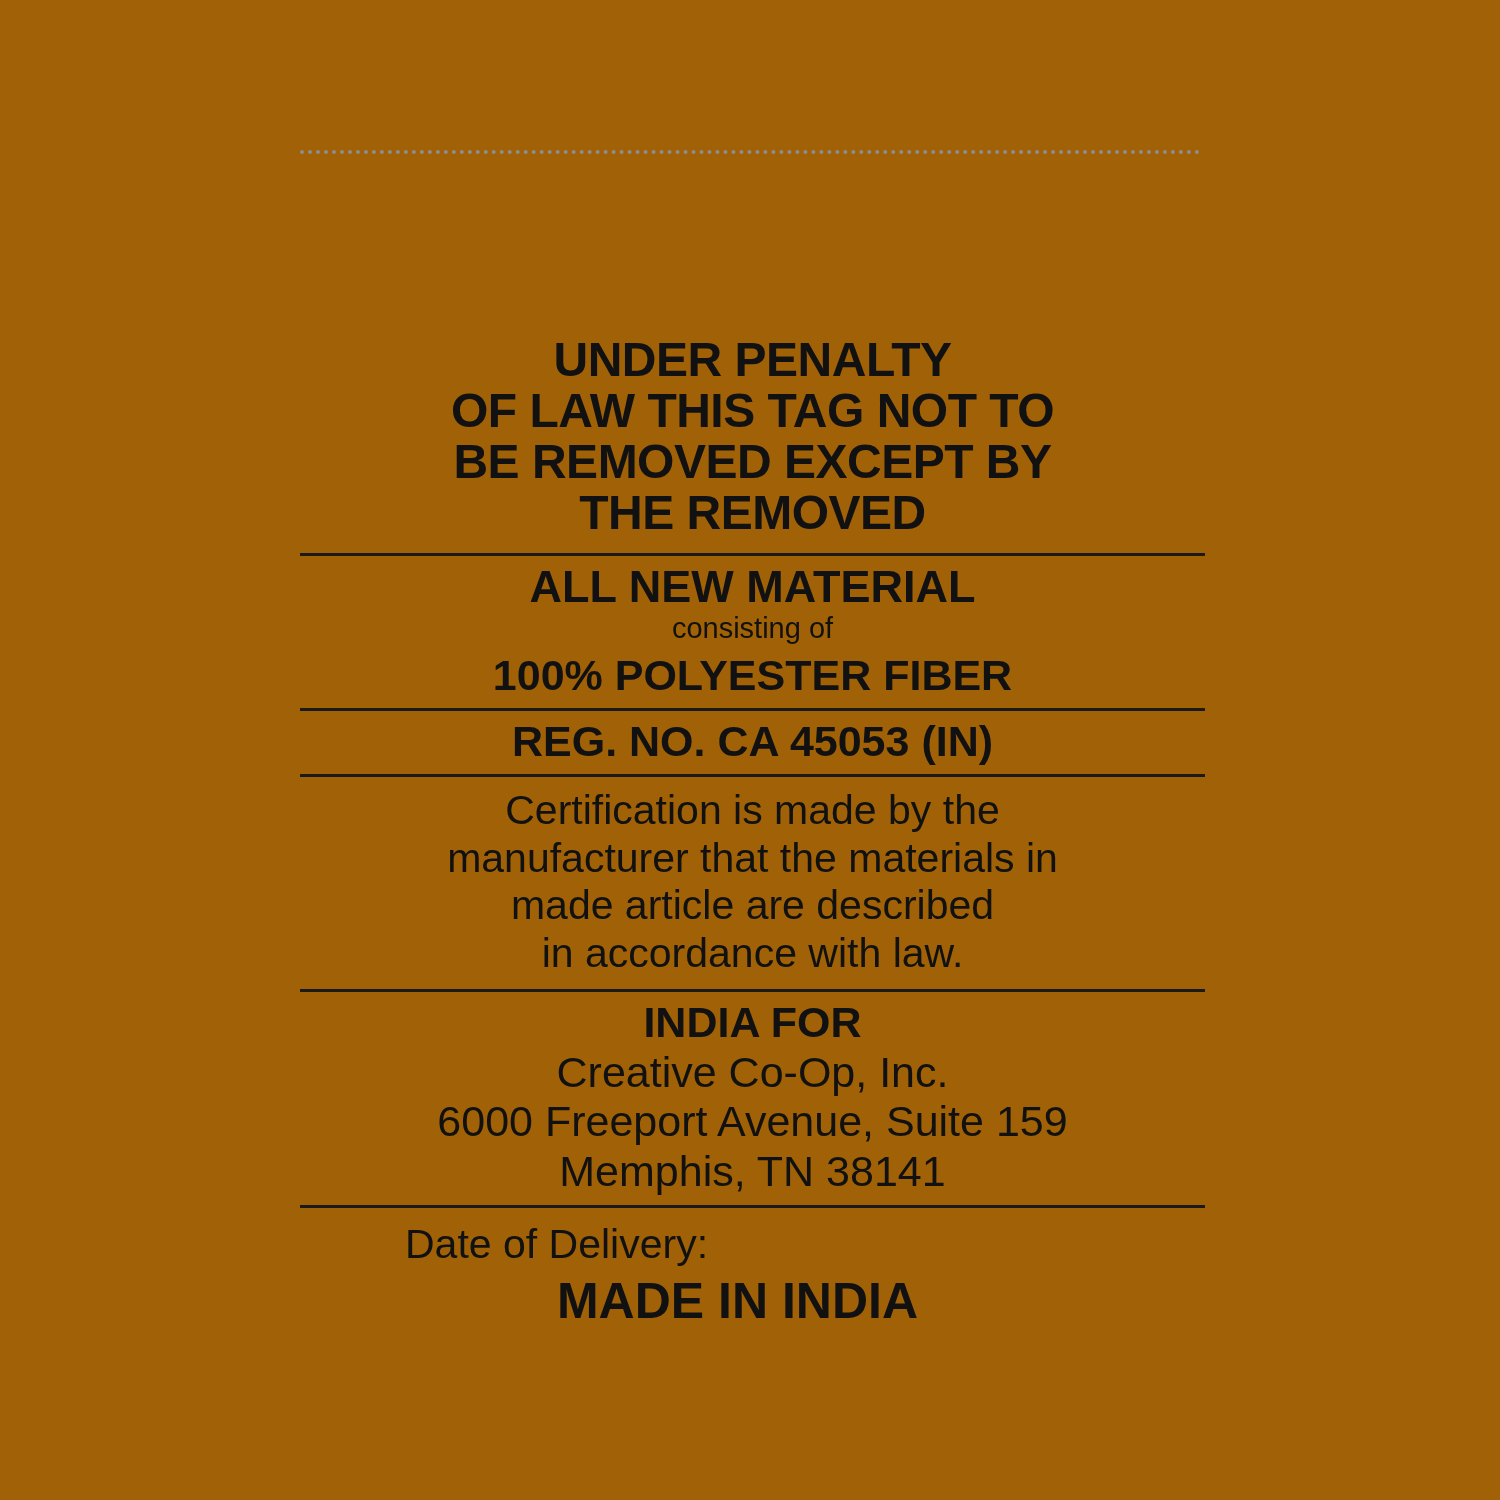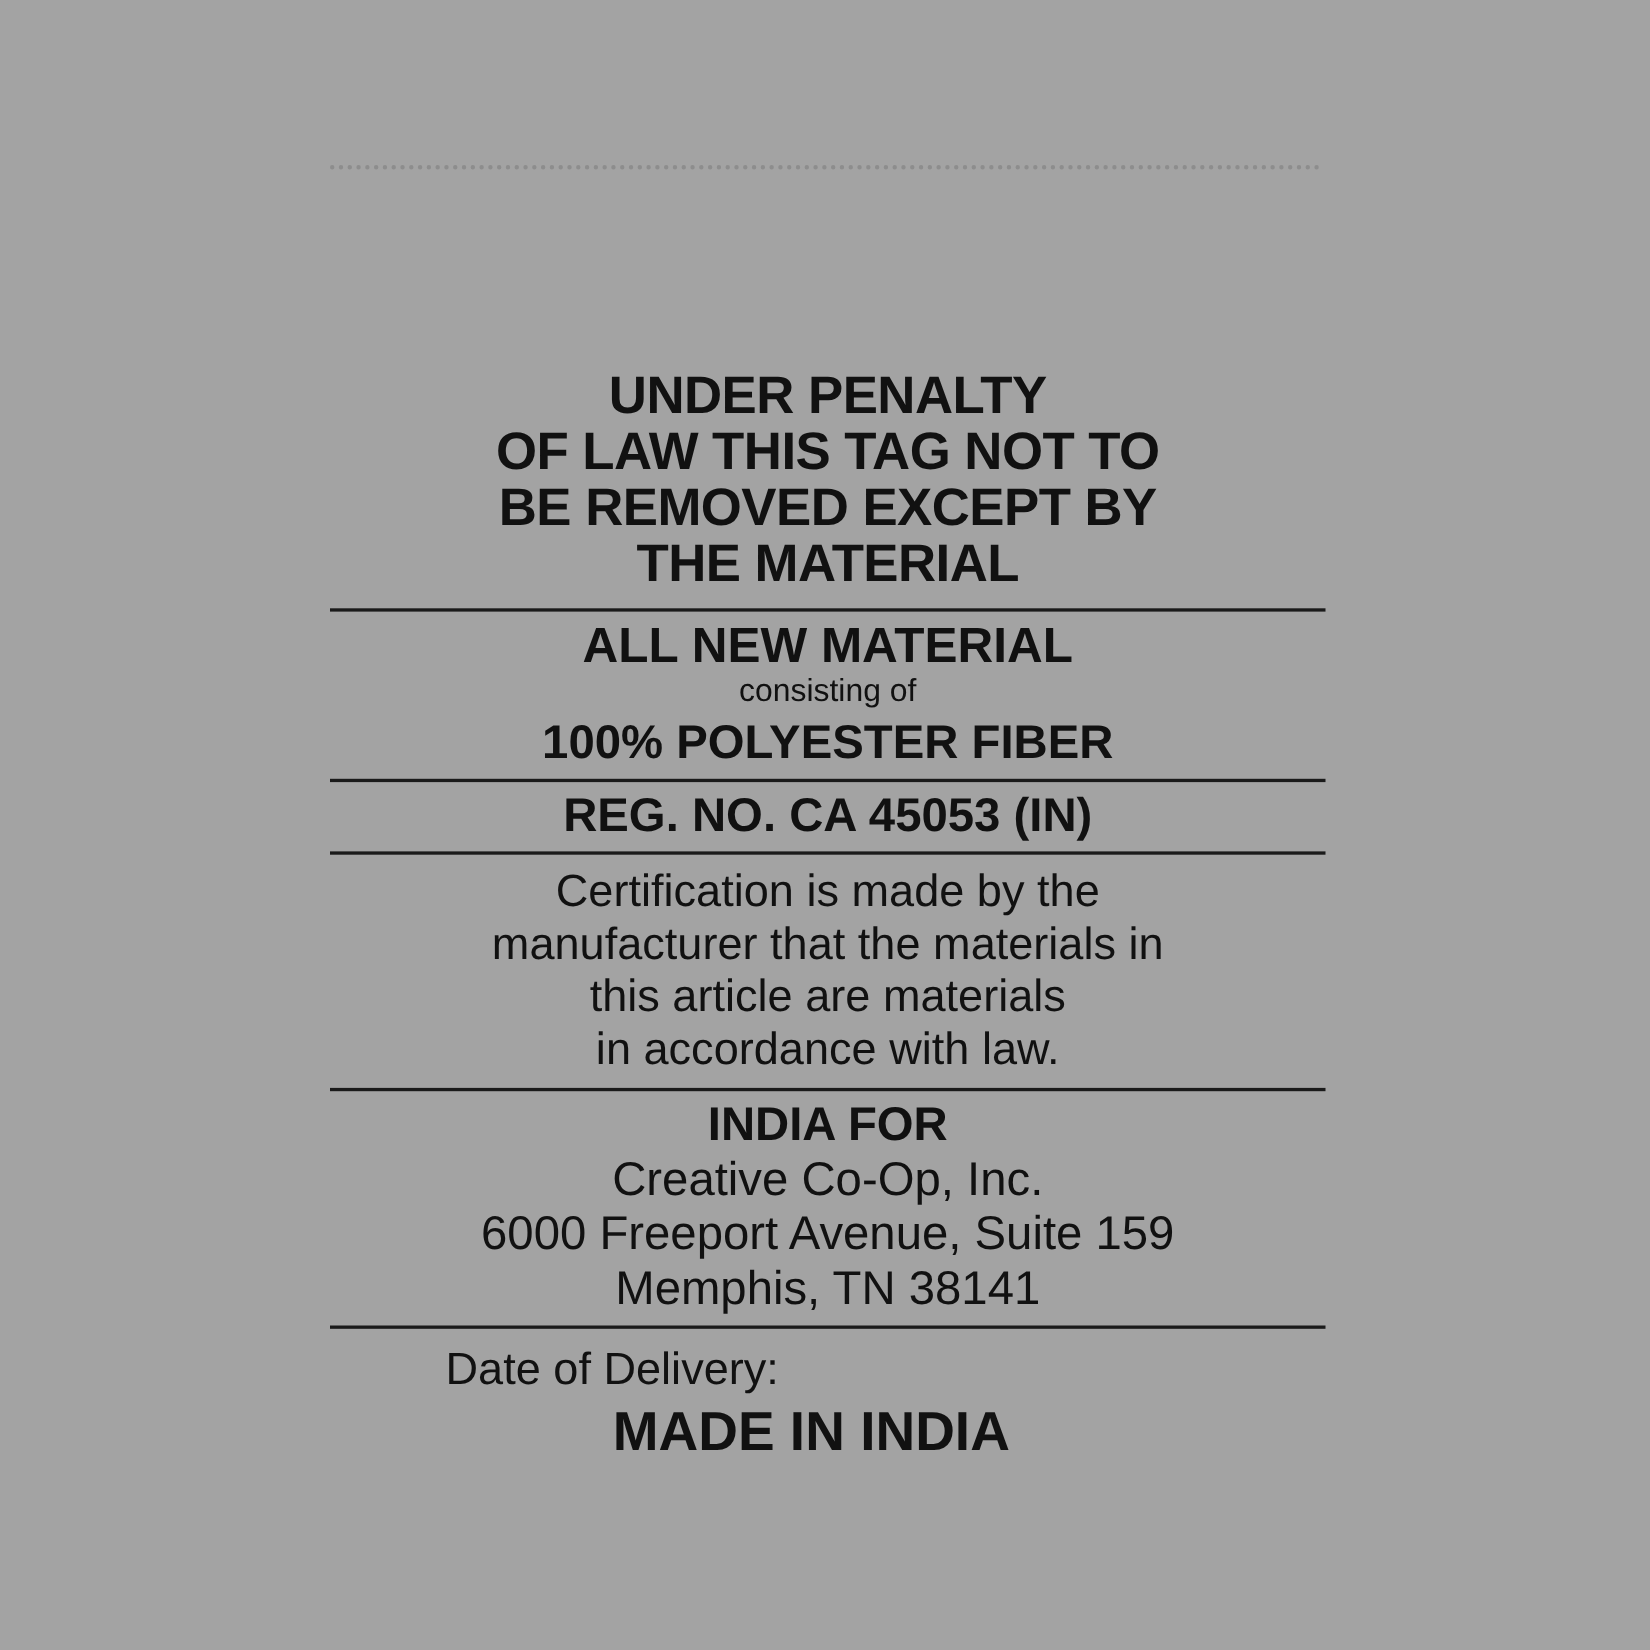--- a/index.html
+++ b/index.html
@@ -14,21 +14,21 @@
     color: #111111;
     overflow: hidden;
   }
 
   .tag {
     position: absolute;
     left: 0;
     top: 0;
     width: 1500px;
     height: 1500px;
-    background: #a3a3a3;
+    background: #a16207;
   }
 
   .perforation {
     position: absolute;
     left: 300px;
     top: 150px;
     width: 900px;
     height: 4px;
     border-top: 4px dotted #8d8d8d;
     border-top-style: dotted;
@@ -125,21 +125,21 @@
 <div class="tag">
 
   <div class="perforation"></div>
 
   <div class="content">
 
     <div class="headline">
       <div>UNDER PENALTY</div>
       <div>OF LAW THIS TAG NOT TO</div>
       <div>BE REMOVED EXCEPT BY</div>
-      <div>THE MATERIAL</div>
+      <div>THE REMOVED</div>
     </div>
 
     <hr class="rule">
 
     <div class="block">
       <div class="l-bold-big">ALL NEW MATERIAL</div>
       <div class="l-reg-big">consisting of</div>
       <div class="gap-sm"></div>
       <div class="l-bold-mid">100% POLYESTER FIBER</div>
     </div>
@@ -148,21 +148,21 @@
 
     <div class="block">
       <div class="l-bold-mid">REG. NO.  CA 45053 (IN)</div>
     </div>
 
     <hr class="rule">
 
     <div class="cert">
       <div>Certification is made by the</div>
       <div>manufacturer that the materials in</div>
-      <div>this article are materials</div>
+      <div>made article are described</div>
       <div>in accordance with law.</div>
     </div>
 
     <hr class="rule">
 
     <div class="block">
       <div class="made-for-label">INDIA FOR</div>
       <div class="addr">Creative Co-Op, Inc.</div>
       <div class="addr">6000 Freeport Avenue, Suite 159</div>
       <div class="addr">Memphis, TN 38141</div>

